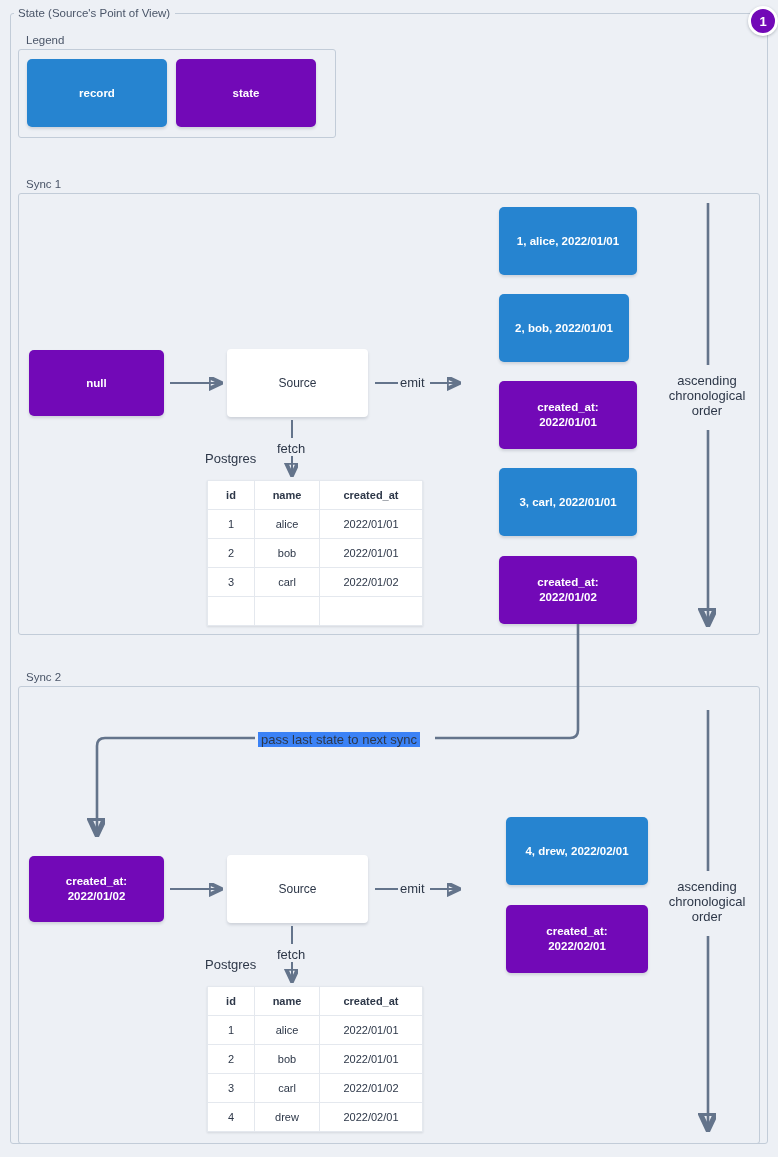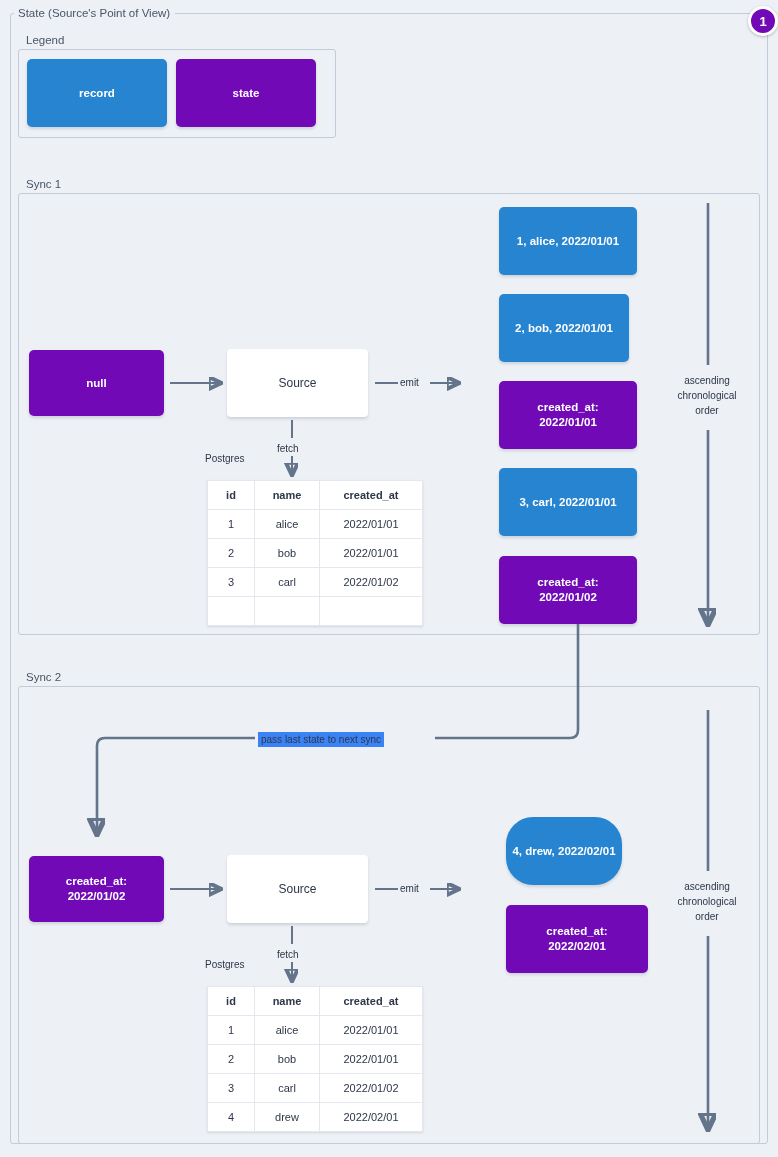--- a/index.html
+++ b/index.html
@@ -90,21 +90,21 @@
   }
   .pg-table th { font-weight: bold; }
   .pg-table td { font-weight: normal; }
   .pg-table td.c-id   { width: 30px; }
   .pg-table td.c-name { width: 48px; }
   .pg-table td.c-date { width: 86px; }
 
   
   .lbl {
     position: absolute;
-    font-size: 10px;
+    font-size: 13px;
     color: #2d3748;
     line-height: 15px;
     white-space: nowrap;
   }
   .lbl.center { text-align: center; white-space: normal; }
   .lbl.chip {
     background: #3b82f6;
     padding: 0 3px;
   }
 
@@ -279,21 +279,21 @@
         <td class="c-date">2022/01/02</td>
       </tr>
       <tr>
         <td class="c-id">4</td>
         <td class="c-name">drew</td>
         <td class="c-date">2022/02/01</td>
       </tr>
     </tbody>
   </table>
 
-  <div class="node record" style="left:506px; top:817px; width:116px; height:68px;border-radius:27px;">
+  <div class="node record" style="left:506px; top:817px; width:142px; height:68px;">
     <span>4, drew, 2022/02/01</span>
   </div>
   <div class="node state" style="left:506px; top:905px; width:142px; height:68px;">
     <span class="lines">
       <span>created_at:</span>
       <span>2022/02/01</span>
     </span>
   </div>
 
   <div class="lbl center" style="left:663px; top:879px; width:88px;">

